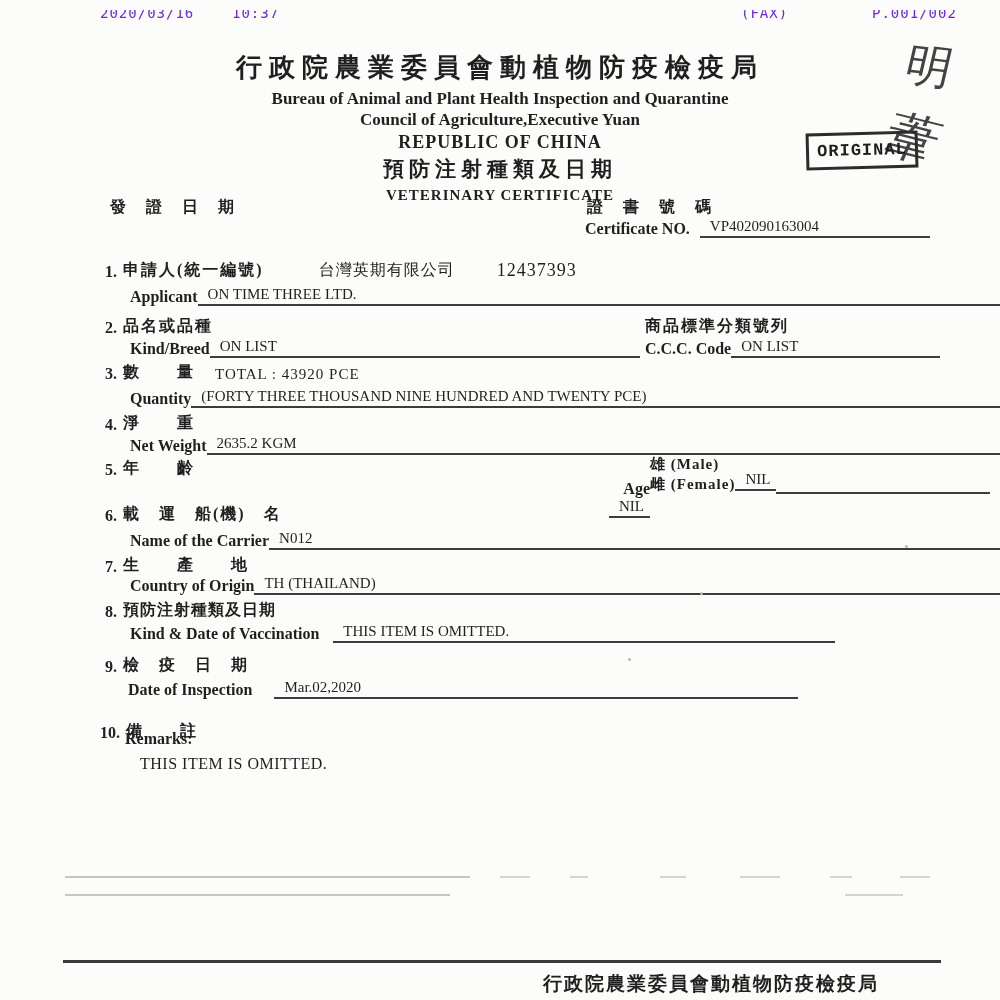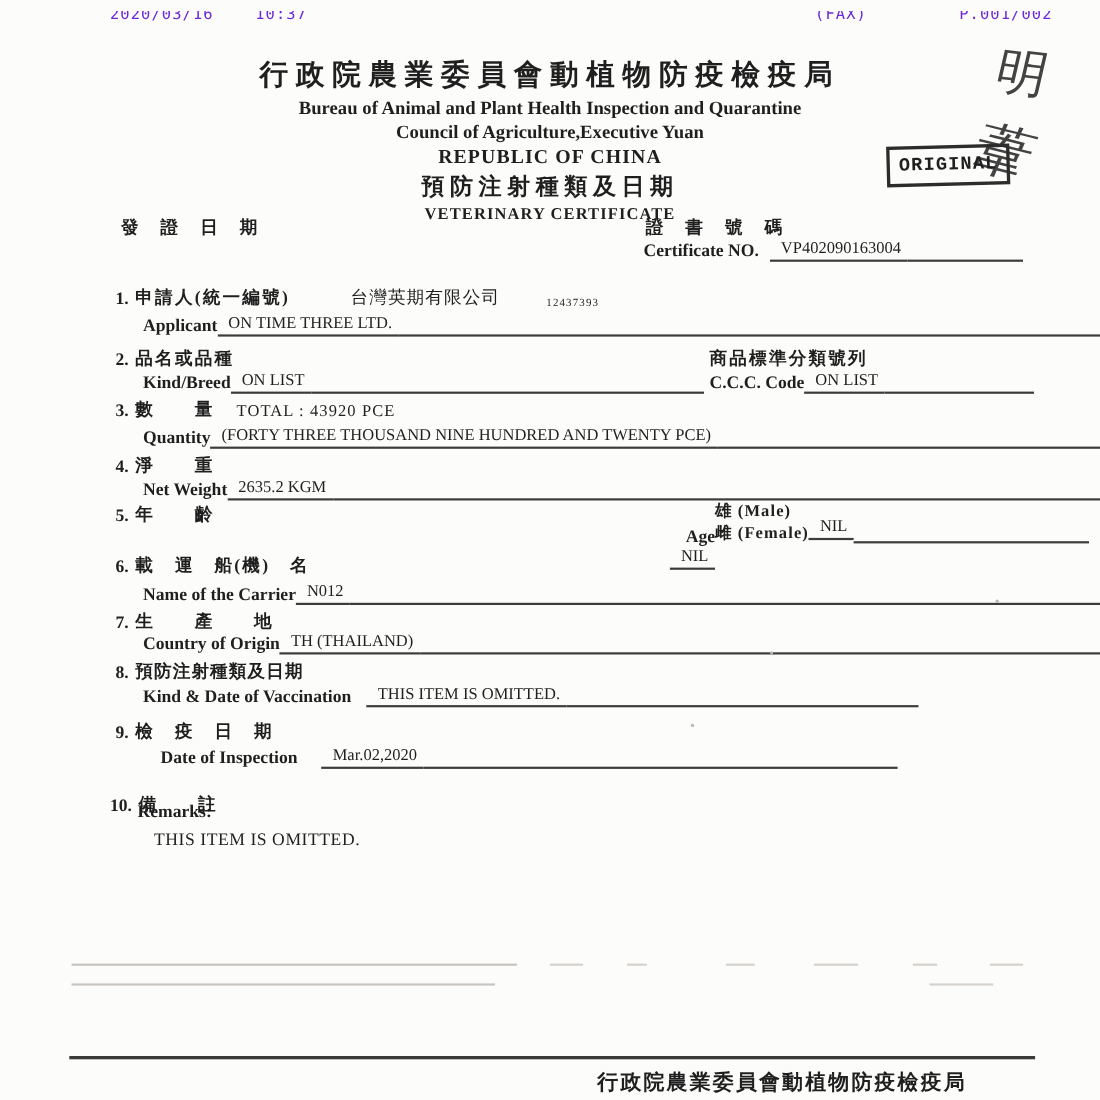--- a/index.html
+++ b/index.html
@@ -37,21 +37,21 @@
 
   
   .stamp {
     position:absolute; left:806px; top:132px; width:106px; height:31px;
     border:3px solid #2c2c2c; display:flex; align-items:center; justify-content:center;
     transform:rotate(-1.5deg);
     font-family:"Liberation Mono",monospace; font-size:17px; letter-spacing:1px; font-weight:bold;
   }
 
   .company { font-size:16px; margin-left:55px; letter-spacing:1px; white-space:pre; }
-  .uid { font-size:10px; margin-left:42px; letter-spacing:1px; }
+  .uid { font-size:18px; margin-left:42px; letter-spacing:1px; }
   .total { font-size:15px; margin-left:20px; letter-spacing:1px; }
   .mf { position:absolute; font-weight:bold; font-size:15px; white-space:pre; letter-spacing:1px; }
   .raised { transform:translateY(-3px); }
 
   .faintline { position:absolute; height:2px; background:#c8c5c0; }
   .faintdash { position:absolute; height:2px; background:#d6d3ce; }
   .solidline { position:absolute; height:3px; background:#3a3a3a; }
   .dot { position:absolute; width:3px; height:3px; background:#b9b6b0; border-radius:50%; }
   .footer-zh { position:absolute; left:543px; top:971px; font-size:19px; font-weight:bold; letter-spacing:2px; white-space:pre; }
   .remarks-val { position:absolute; font-size:16px; letter-spacing:.5px; }
@@ -184,21 +184,21 @@
   <div class="row" style="left:130px; top:623px; width:705px;">
     <span class="en-label">Kind &amp; Date of Vaccination</span>
     <span class="uv" style="margin-left:14px;">THIS ITEM IS OMITTED.</span>
     <span class="fill"></span>
   </div>
 
   <div class="row" style="left:105px; top:655px;">
     <span class="num">9.</span>
     <span class="zh">檢　疫　日　期</span>
   </div>
-  <div class="row" style="left:146px; top:679px; width:670px;justify-content:flex-end;">
+  <div class="row" style="left:128px; top:679px; width:670px;justify-content:flex-end;">
     <span class="en-label">Date of Inspection</span>
     <span class="uv" style="margin-left:22px;">Mar.02,2020</span>
     <span class="fill"></span>
   </div>
 
   <div class="row" style="left:100px; top:721px;">
     <span class="num">10.</span>
     <span class="zh">備　　註</span>
   </div>
   <div class="abs en-label" style="left:125px; top:730px;">Remarks:</div>

